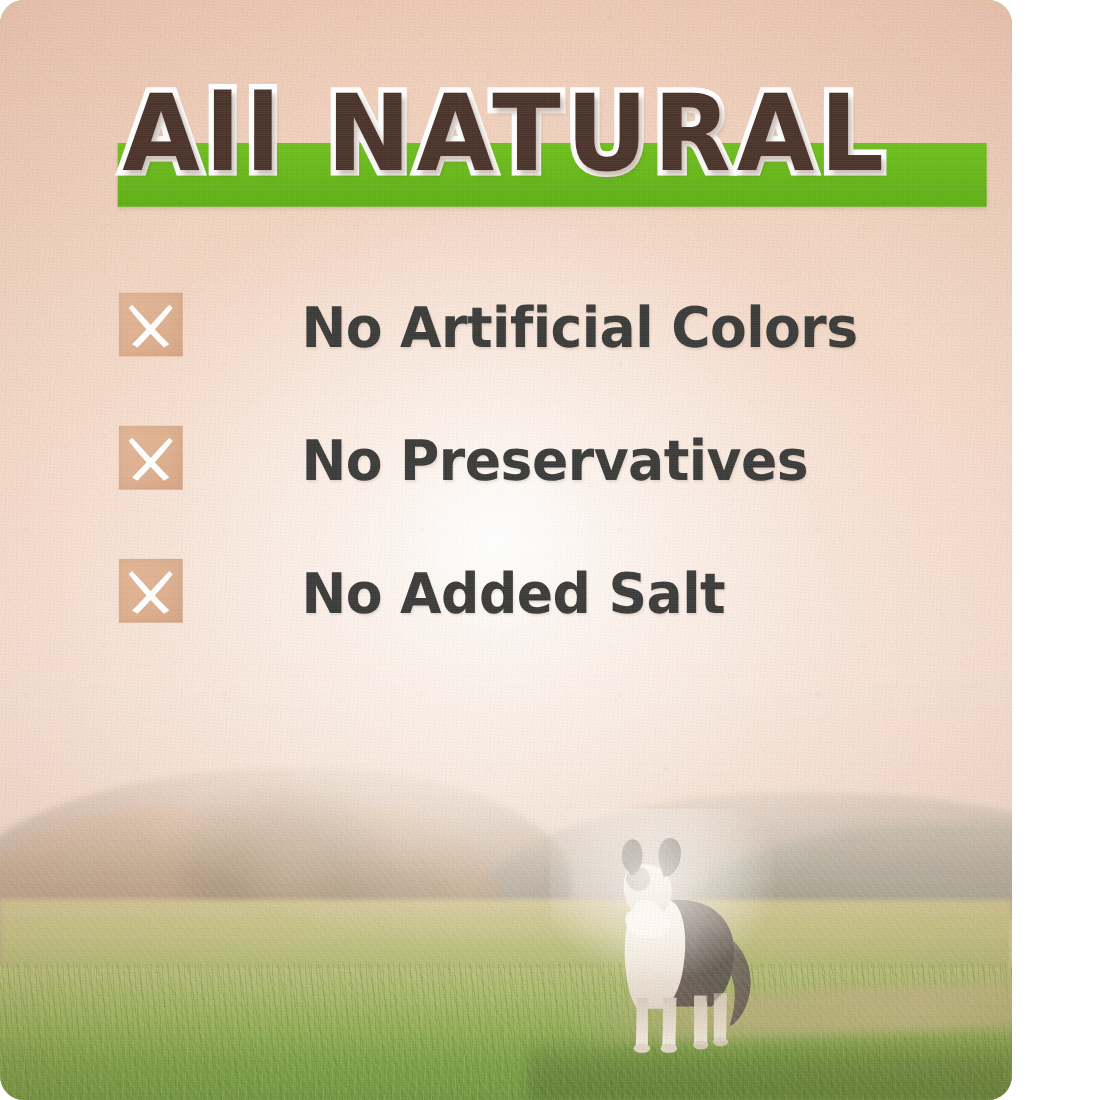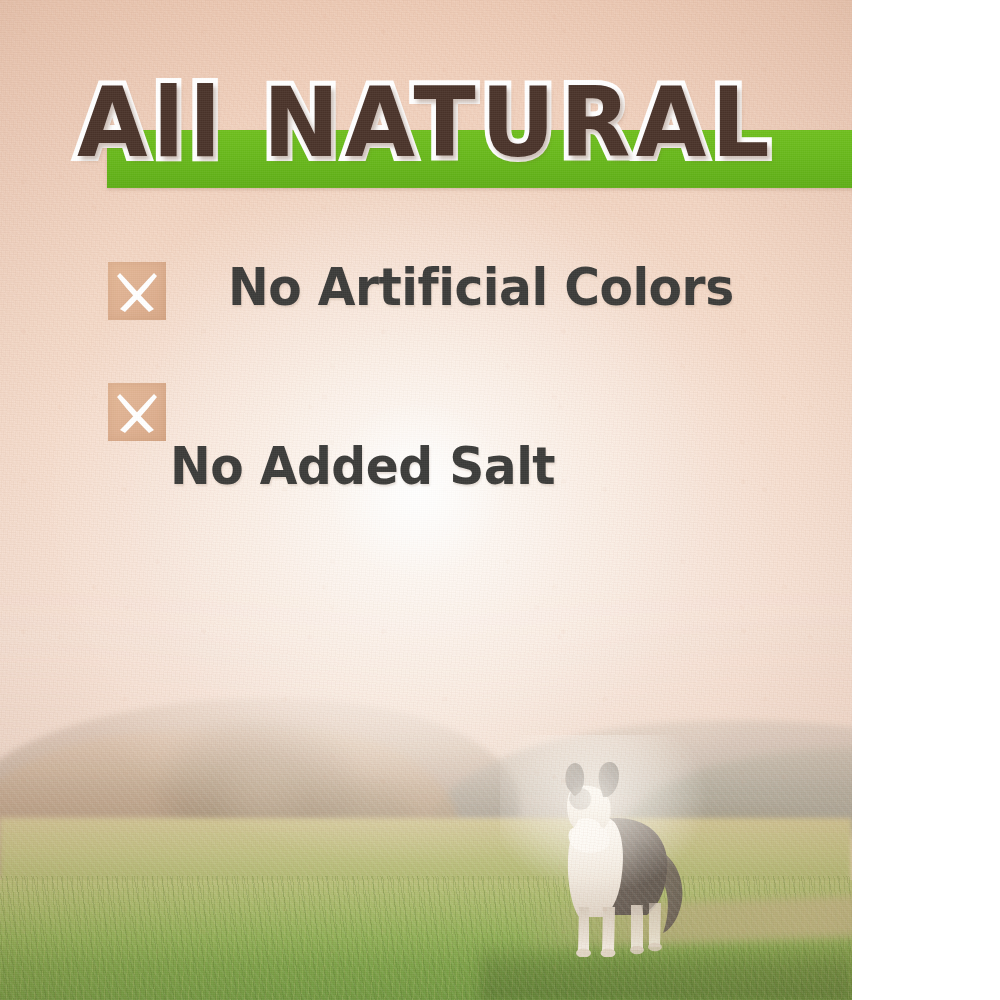--- a/index.html
+++ b/index.html
@@ -5,23 +5,24 @@
   * { margin:0; padding:0; box-sizing:border-box; }
 
   html, body {
     width:1000px; height:1000px;
     font-family:"Liberation Sans", sans-serif;
     overflow:hidden;
   }
 
   #banner {
     position:relative;
-    width:852px; height:1000px;
+    width:920px; height:1000px;
     background:#84cc16;
     overflow:hidden;
+    border-radius:22px;
   }
 
   
   .bg-base{
     position:absolute; inset:0;
     background:
       radial-gradient(ellipse 70% 55% at 49% 50%, rgba(255,252,250,.95) 0%, rgba(255,250,246,.55) 28%, rgba(255,245,238,0) 62%),
       linear-gradient(178deg, #f0cdb7 0%, #f2d3c0 18%, #f6ddcd 42%, #f7e2d5 62%, #f3d8c8 84%, #eecdb9 100%);
   }
   .bg-paper{
@@ -172,25 +173,26 @@
     text-shadow:3px 4px 4px rgba(110,72,50,.35);
     transform:scaleX(1.06) scaleY(1.12);
     transform-origin:50% 0;
   }
 
   
   .claims{
     position:absolute; left:108px; top:262px; width:840px;
   }
   .claim{
-    display:flex; align-items:flex-start;
+    display:flex; align-items:flex-end;
     height:62px;
     margin-bottom:59px;
-  }
-  .claim:last-child{ margin-bottom:0;flex-direction:column; }
+    gap:46px;
+  }
+  .claim:last-child{ margin-bottom:0; }
 
   .xbox{
     position:relative;
     flex:0 0 auto;
     width:58px; height:58px;
     background:linear-gradient(135deg,#e4b896 0%, #dfb191 48%, #d9a988 100%);
     box-shadow:inset 0 0 10px rgba(190,140,108,.35);
   }
   .xbox svg{ position:absolute; inset:0; width:100%; height:100%; }
 
@@ -309,20 +311,29 @@
       <span class="xbox">
         <svg viewBox="0 0 58 58" xmlns="http://www.w3.org/2000/svg">
           <path d="M12 11 C20 19 30 31 46 47 L41 50 C26 35 16 23 9 14 Z" fill="#ffffff"></path>
           <path d="M46 11 C38 19 28 31 12 47 L17 50 C32 35 42 23 49 14 Z" fill="#ffffff"></path>
         </svg>
       </span>
       <span class="claim-label">No Artificial Colors</span>
     </div>
 
 
+    <div class="claim">
+      <span class="xbox">
+        <svg viewBox="0 0 58 58" xmlns="http://www.w3.org/2000/svg">
+          <path d="M12 11 C20 19 30 31 46 47 L41 50 C26 35 16 23 9 14 Z" fill="#ffffff"></path>
+          <path d="M46 11 C38 19 28 31 12 47 L17 50 C32 35 42 23 49 14 Z" fill="#ffffff"></path>
+        </svg>
+      </span>
+      <span class="claim-label">No Preservatives</span>
+    </div>
 
     <div class="claim">
       <span class="xbox">
         <svg viewBox="0 0 58 58" xmlns="http://www.w3.org/2000/svg">
           <path d="M12 11 C20 19 30 31 46 47 L41 50 C26 35 16 23 9 14 Z" fill="#ffffff"></path>
           <path d="M46 11 C38 19 28 31 12 47 L17 50 C32 35 42 23 49 14 Z" fill="#ffffff"></path>
         </svg>
       </span>
       <span class="claim-label">No Added Salt</span>
     </div>

